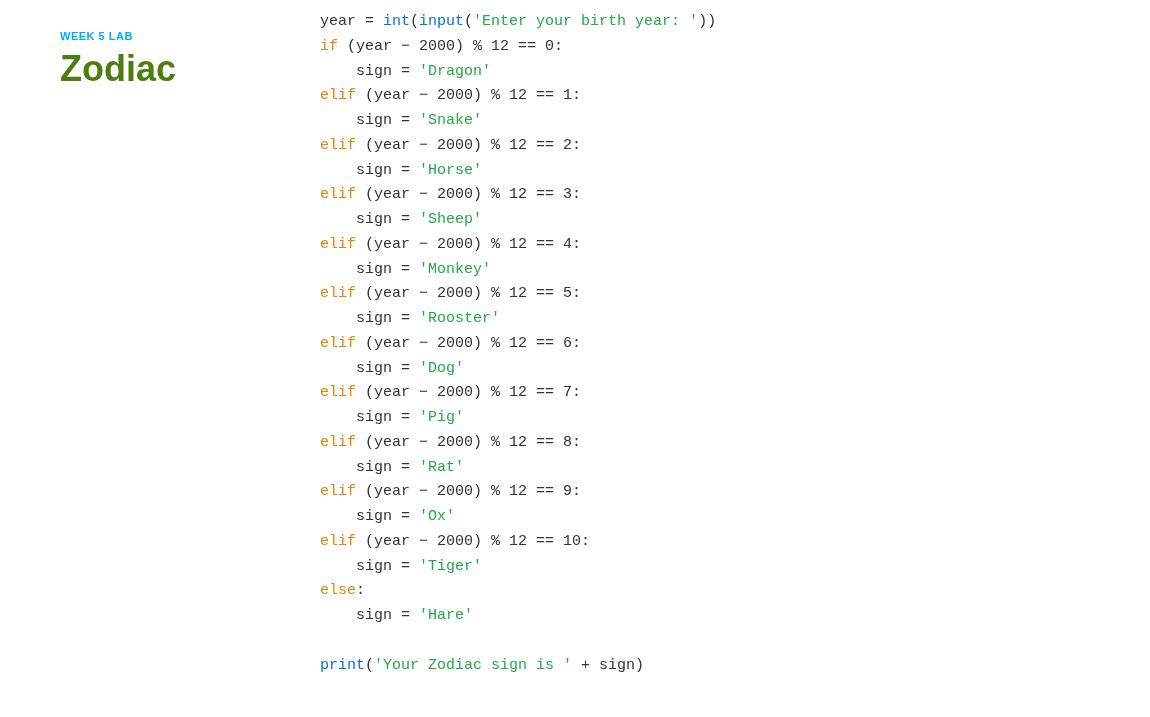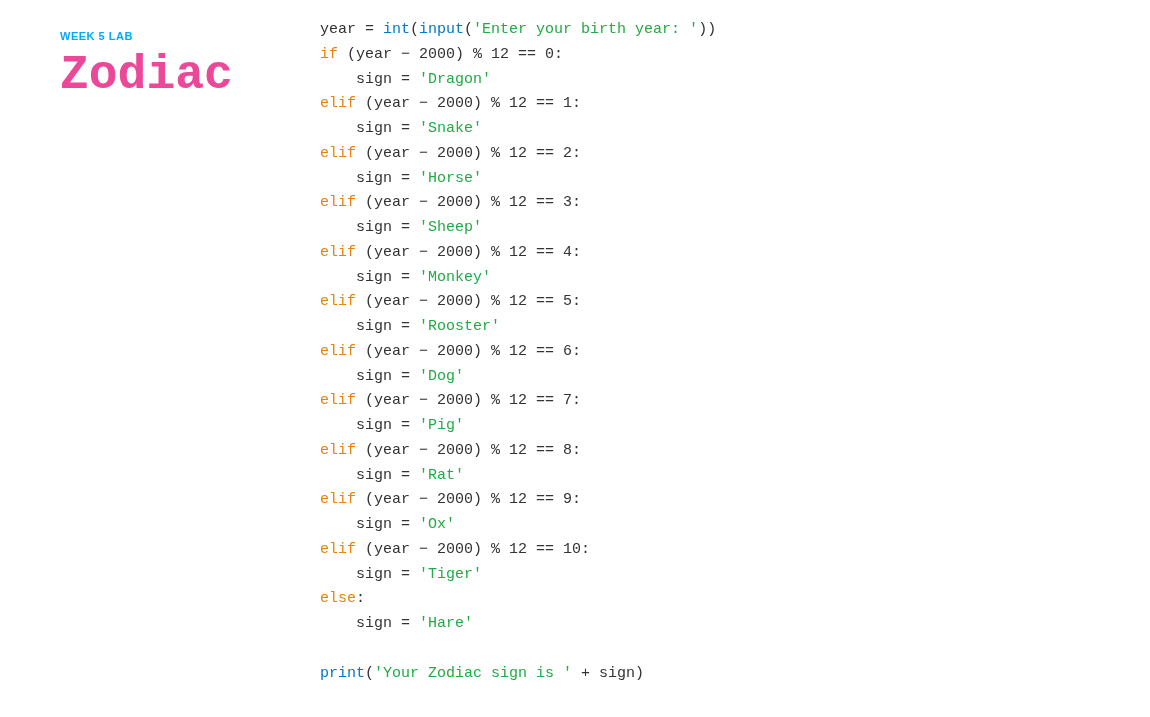--- a/index.html
+++ b/index.html
@@ -27,32 +27,31 @@
     .week-label {
       font-family: Arial, sans-serif;
       font-size: 11px;
       font-weight: bold;
       color: #00aaff;
       letter-spacing: 0.5px;
       margin-bottom: 6px;
     }
 
     .title {
-      font-family: Liberation Mono, monospace;
-      font-size: 48px;
+      font-family: Liberation Sans, sans-serif;
+      font-size: 36px;
       font-weight: bold;
-      color: #ec4899;
+      color: #4d7c0f;
     }
 
     .code-area {
       flex: 1;
       padding: 10px 20px 20px 10px;
       background: #ffffff;
       overflow-y: auto;
-      margin-top: 8px;
     }
 
     .code-block {
       font-size: 15px;
       line-height: 1.65;
       white-space: pre;
     }
   </style>
 </head>
 <body>

